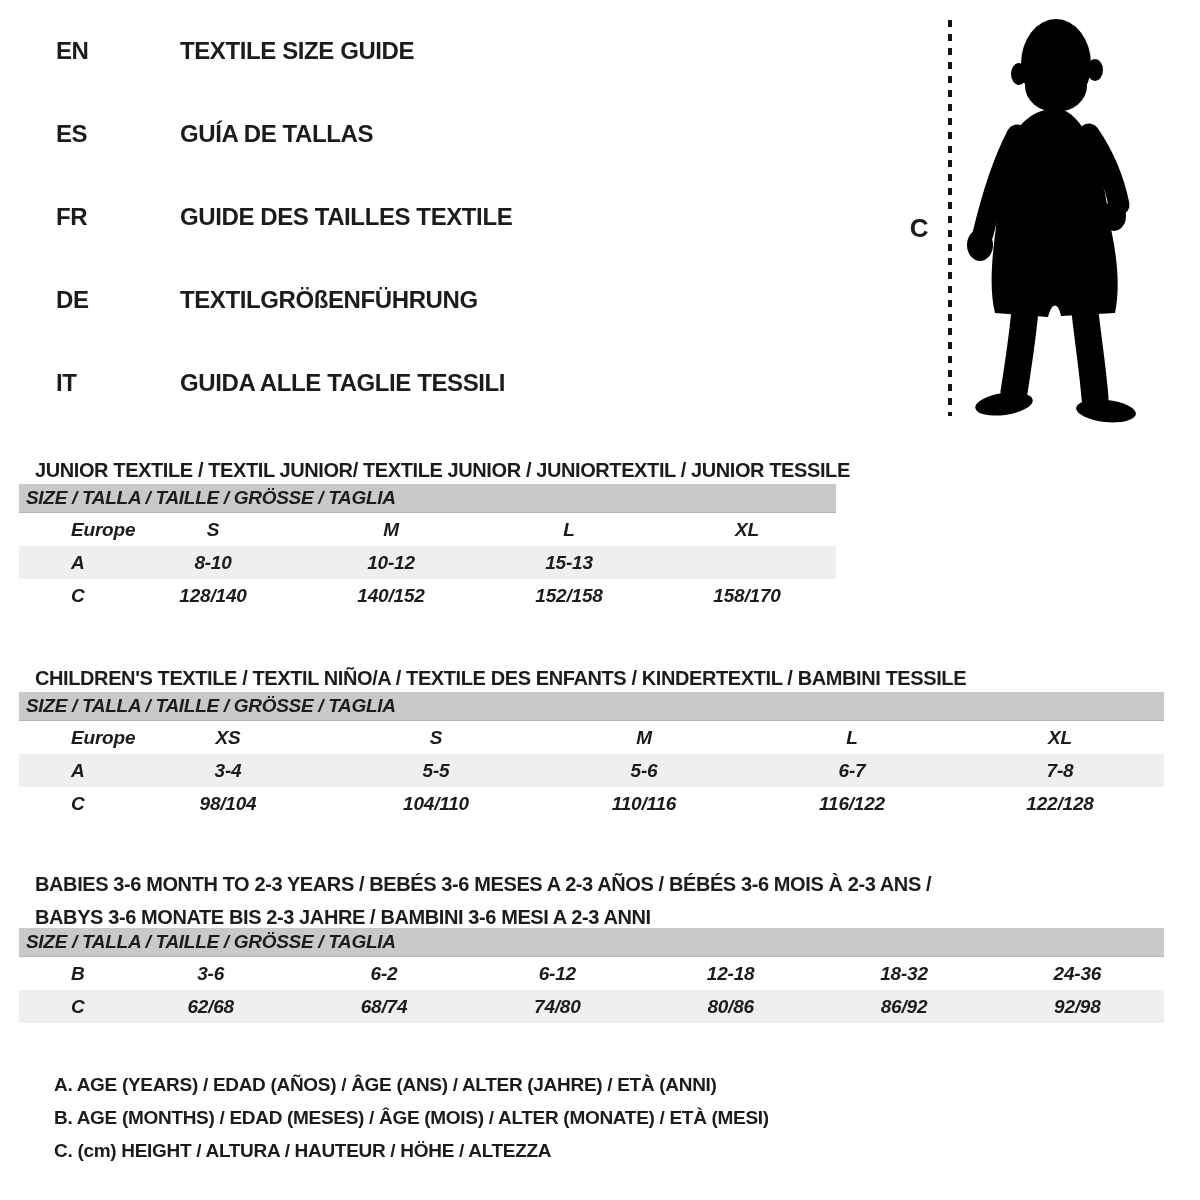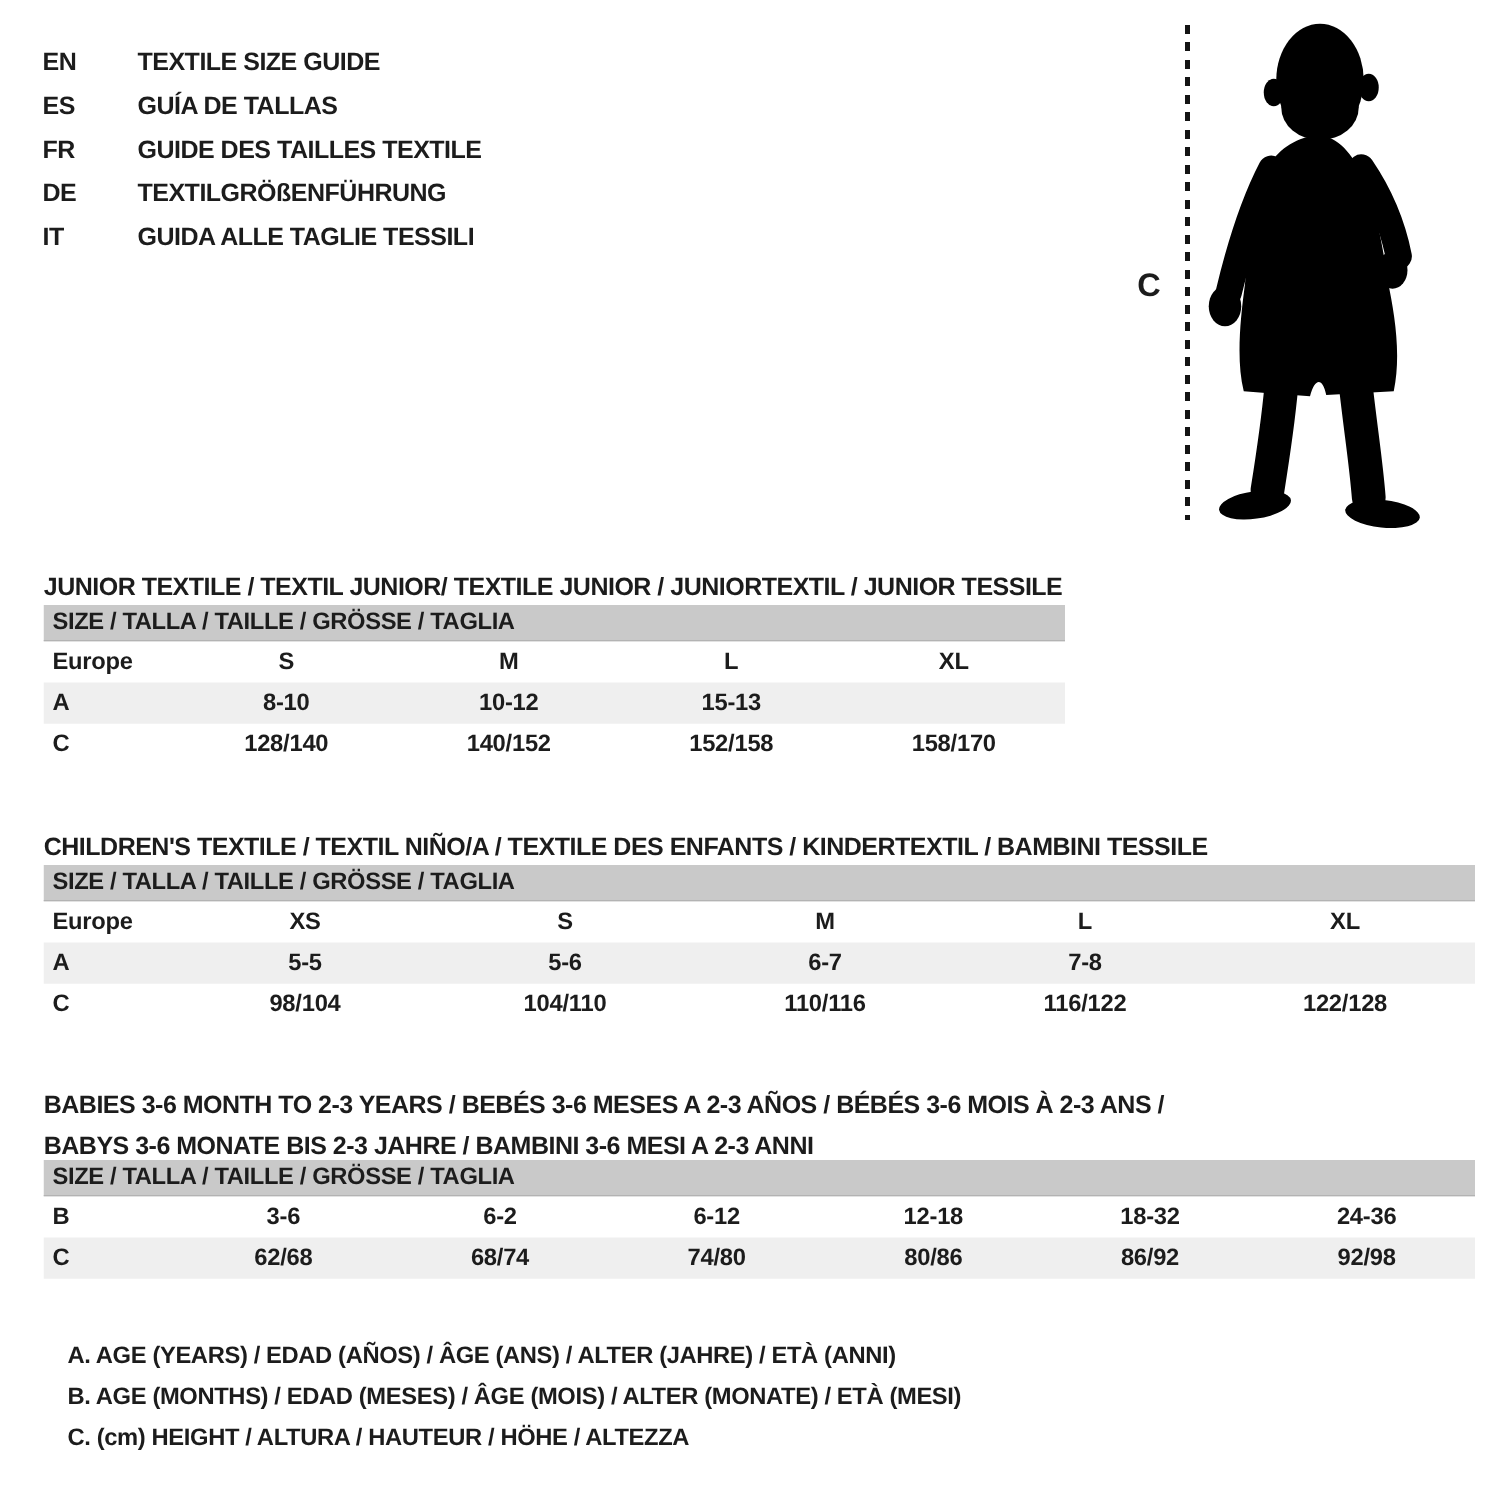--- a/index.html
+++ b/index.html
@@ -13,24 +13,24 @@
   html,body{background:#fff;}
   body{font-family:"Liberation Sans", sans-serif; color:var(--text);}
   .page{
     position:relative; width:1200px; height:1200px;
     background:var(--page-bg); overflow:hidden;
     font-weight:700;
   }
 
   
   .lang-block{
-    position:absolute; left:34px; top:33px;
+    position:absolute; left:56px; top:33px;
     display:grid; grid-template-columns:76px auto;
     grid-auto-rows:35px; align-items:center;
-    font-size:20px; letter-spacing:-0.4px;
+    font-size:24px; letter-spacing:-0.4px;gap:48px;
   }
   .lang-code{white-space:nowrap;}
   .lang-title{white-space:nowrap;}
 
   
   .measure-line{
     position:absolute; left:948px; top:20px; width:4px; height:396px;
     background:repeating-linear-gradient(to bottom, #141414 0 7px, transparent 7px 14px);
   }
   .measure-label{
@@ -42,35 +42,35 @@
   }
   .baby-svg .shape{ fill:var(--silhouette); stroke:none; }
   .baby-svg .limb{ fill:none; stroke:var(--silhouette); stroke-linecap:round; }
 
   
   .sec-title{
     position:absolute; left:35px; font-size:20px; line-height:24px;
     letter-spacing:-0.4px; white-space:nowrap;margin-top:24px;
   }
   .sec-title.two-line{line-height:33px; white-space:normal;}
-  .tbl{position:absolute; left:35px;}
+  .tbl{position:absolute; left:19px;font-style:italic;}
   .size-bar{
     background:var(--header-bar);
     border-bottom:1px solid #b3b3b3;
     height:29px; line-height:28px;
     padding-left:7px; font-size:19px; letter-spacing:-0.3px;
   }
   .trow{
     display:grid; height:33px; line-height:33px;
     font-size:19px; letter-spacing:-0.2px;
   }
   .cols4{grid-template-columns:105px repeat(4,1fr);}
   .cols5{grid-template-columns:105px repeat(5,1fr);}
   .cols6{grid-template-columns:105px repeat(6,1fr);}
-  .trow .lbl{padding-left:7px; text-align:left;}
+  .trow .lbl{padding-left:7px; text-align:left;margin-left:45px;}
   .trow .val{text-align:center;}
   .trow.shaded{background:var(--shaded-row);}
 
   .pos-junior-title{top:434px;}
   .pos-junior-table{top:484px; width:817px;}
   .pos-children-title{top:642px;}
   .pos-children-table{top:692px; width:1145px;}
   .pos-babies-title{top:844px; width:1145px;}
   .pos-babies-table{top:928px; width:1145px;}
 
@@ -157,20 +157,21 @@
     <div class="trow cols5">
       <span class="lbl">Europe</span>
       <span class="val">XS</span>
       <span class="val">S</span>
       <span class="val">M</span>
       <span class="val">L</span>
       <span class="val">XL</span>
     </div>
     <div class="trow cols5 shaded">
       <span class="lbl">A</span>
+      <span class="val">3-4</span>
       <span class="val">5-5</span>
       <span class="val">5-6</span>
       <span class="val">6-7</span>
       <span class="val">7-8</span>
     </div>
     <div class="trow cols5">
       <span class="lbl">C</span>
       <span class="val">98/104</span>
       <span class="val">104/110</span>
       <span class="val">110/116</span>

